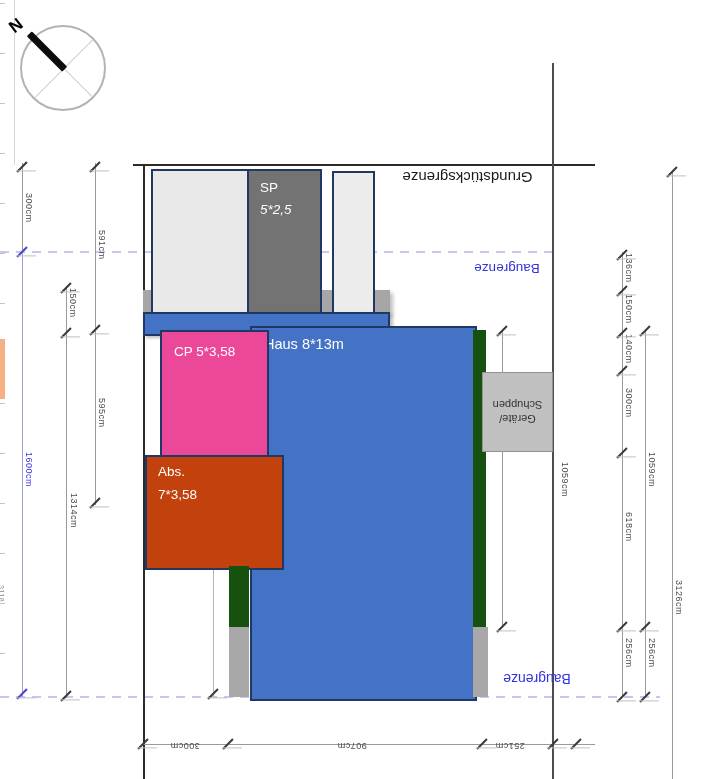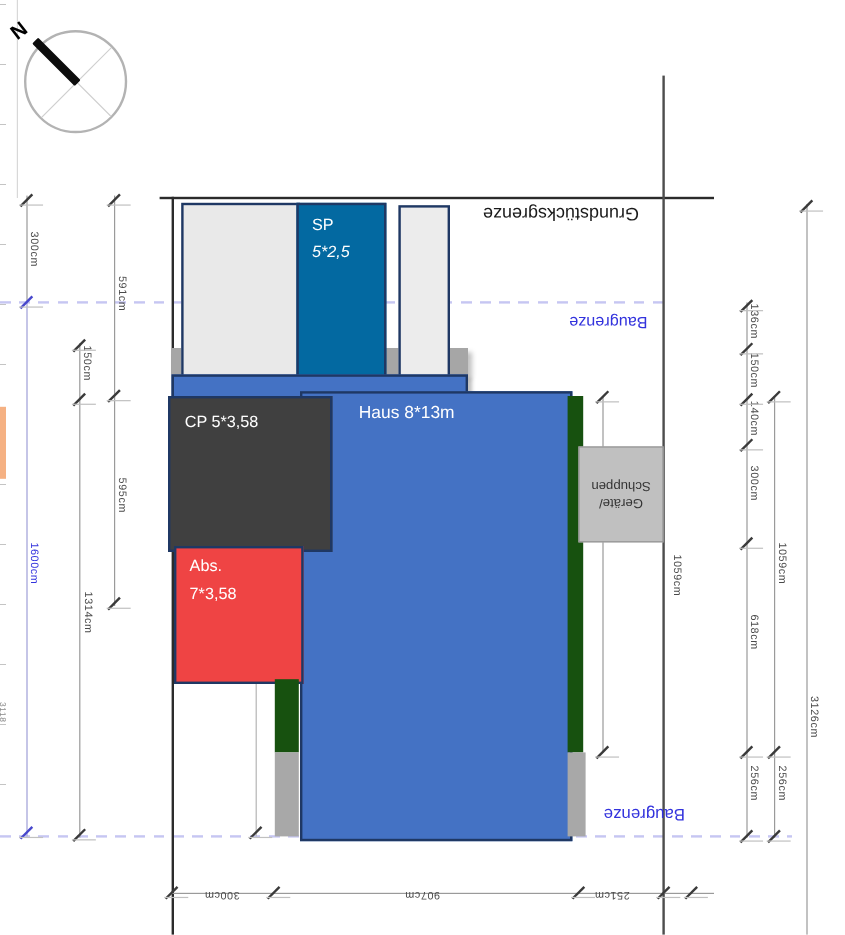--- a/index.html
+++ b/index.html
@@ -61,34 +61,34 @@
 <div class="abs" style="left:213px;top:567px;width:1px;height:130px;background:#b5b5b5;"></div>
 <div class="dimv" style="left:502px;top:330px;height:297px;"></div>
 <div class="dimv" style="left:622px;top:252px;height:446px;"></div>
 <div class="dimv" style="left:645px;top:330px;height:368px;"></div>
 <div class="dimv" style="left:672px;top:170px;height:609px;"></div>
 <div class="dimh" style="left:143px;top:744px;width:452px;"></div>
 
 <div class="abs" style="left:143px;top:290px;width:247px;height:23px;background:#a6a6a6;box-shadow:3px 3px 4px rgba(0,0,0,.25);"></div>
 <div class="abs flip" style="left:313px;top:294px;font-size:10px;color:#3b3b3b;">er</div>
 <div class="bld" style="left:151px;top:169px;width:95px;height:142px;background:#e9e9e9;"></div>
-<div class="bld" style="left:247px;top:169px;width:71px;height:142px;background:#0369a1;">
+<div class="bld" style="left:247px;top:169px;width:71px;height:142px;background:#737373;">
   <div class="wlbl" style="position:absolute;left:11px;top:9px;">SP</div>
   <div class="wlbl" style="position:absolute;left:11px;top:31px;font-style:italic;">5*2,5</div>
 </div>
 <div class="bld" style="left:332px;top:171px;width:39px;height:140px;background:#ececec;"></div>
 
 <div class="bld" style="left:143px;top:312px;width:243px;height:20px;background:#4472c4;box-shadow:3px 2px 3px rgba(0,0,0,.25);"></div>
 <div class="bld" style="left:250px;top:326px;width:223px;height:371px;background:#4472c4;">
-  <div class="wlbl" style="position:absolute;left:12px;top:8px;font-size:14.5px;margin-left:35px;">Haus 8*13m</div>
+  <div class="wlbl" style="position:absolute;left:12px;top:8px;font-size:14.5px;">Haus 8*13m</div>
 </div>
-<div class="bld" style="left:140px;top:330px;width:105px;height:126px;background:#404040;padding-left:28px;">
+<div class="bld" style="left:160px;top:330px;width:105px;height:126px;background:#ec4899;">
   <div class="wlbl" style="position:absolute;left:12px;top:12px;">CP 5*3,58</div>
 </div>
-<div class="bld" style="left:145px;top:455px;width:104px;height:111px;background:#ef4444;">
+<div class="bld" style="left:145px;top:455px;width:104px;height:111px;background:#c2410c;padding-left:31px;">
   <div class="wlbl" style="position:absolute;left:11px;top:7px;">Abs.</div>
   <div class="wlbl" style="position:absolute;left:11px;top:30px;">7*3,58</div>
 </div>
 
 <div class="abs" style="left:473px;top:330px;width:13px;height:297px;background:#17510f;"></div>
 <div class="abs" style="left:473px;top:627px;width:15px;height:70px;background:#a8a8a8;"></div>
 <div class="abs" style="left:229px;top:566px;width:20px;height:61px;background:#17510f;"></div>
 <div class="abs" style="left:229px;top:627px;width:20px;height:70px;background:#a8a8a8;"></div>
 
 <div class="abs flip" style="left:482px;top:372px;width:71px;height:80px;background:#c0c0c0;border:1px solid #939393;

